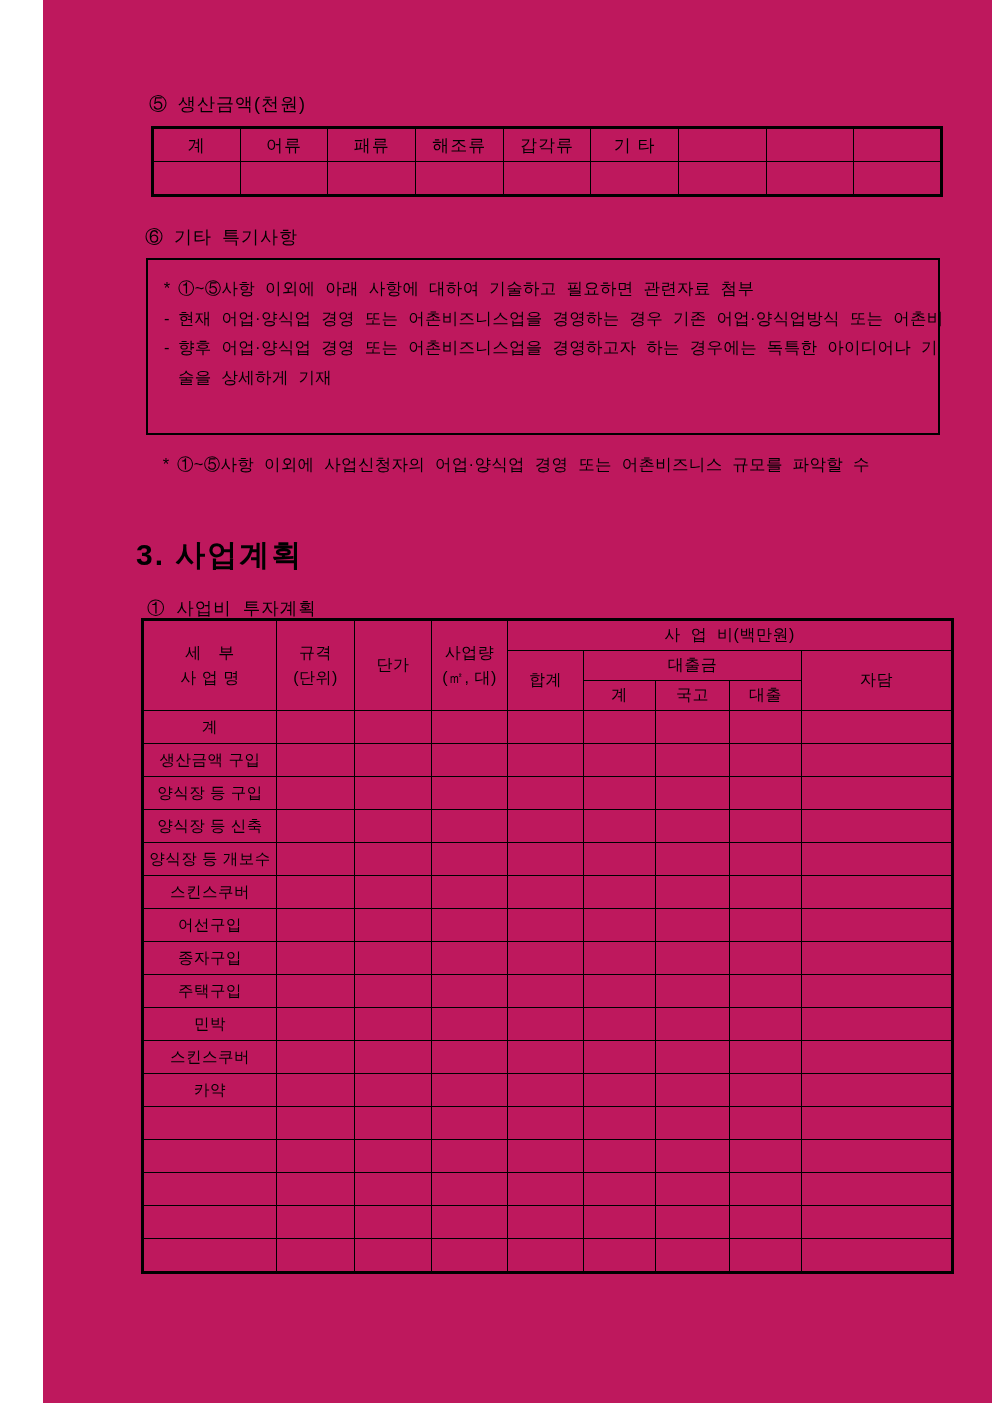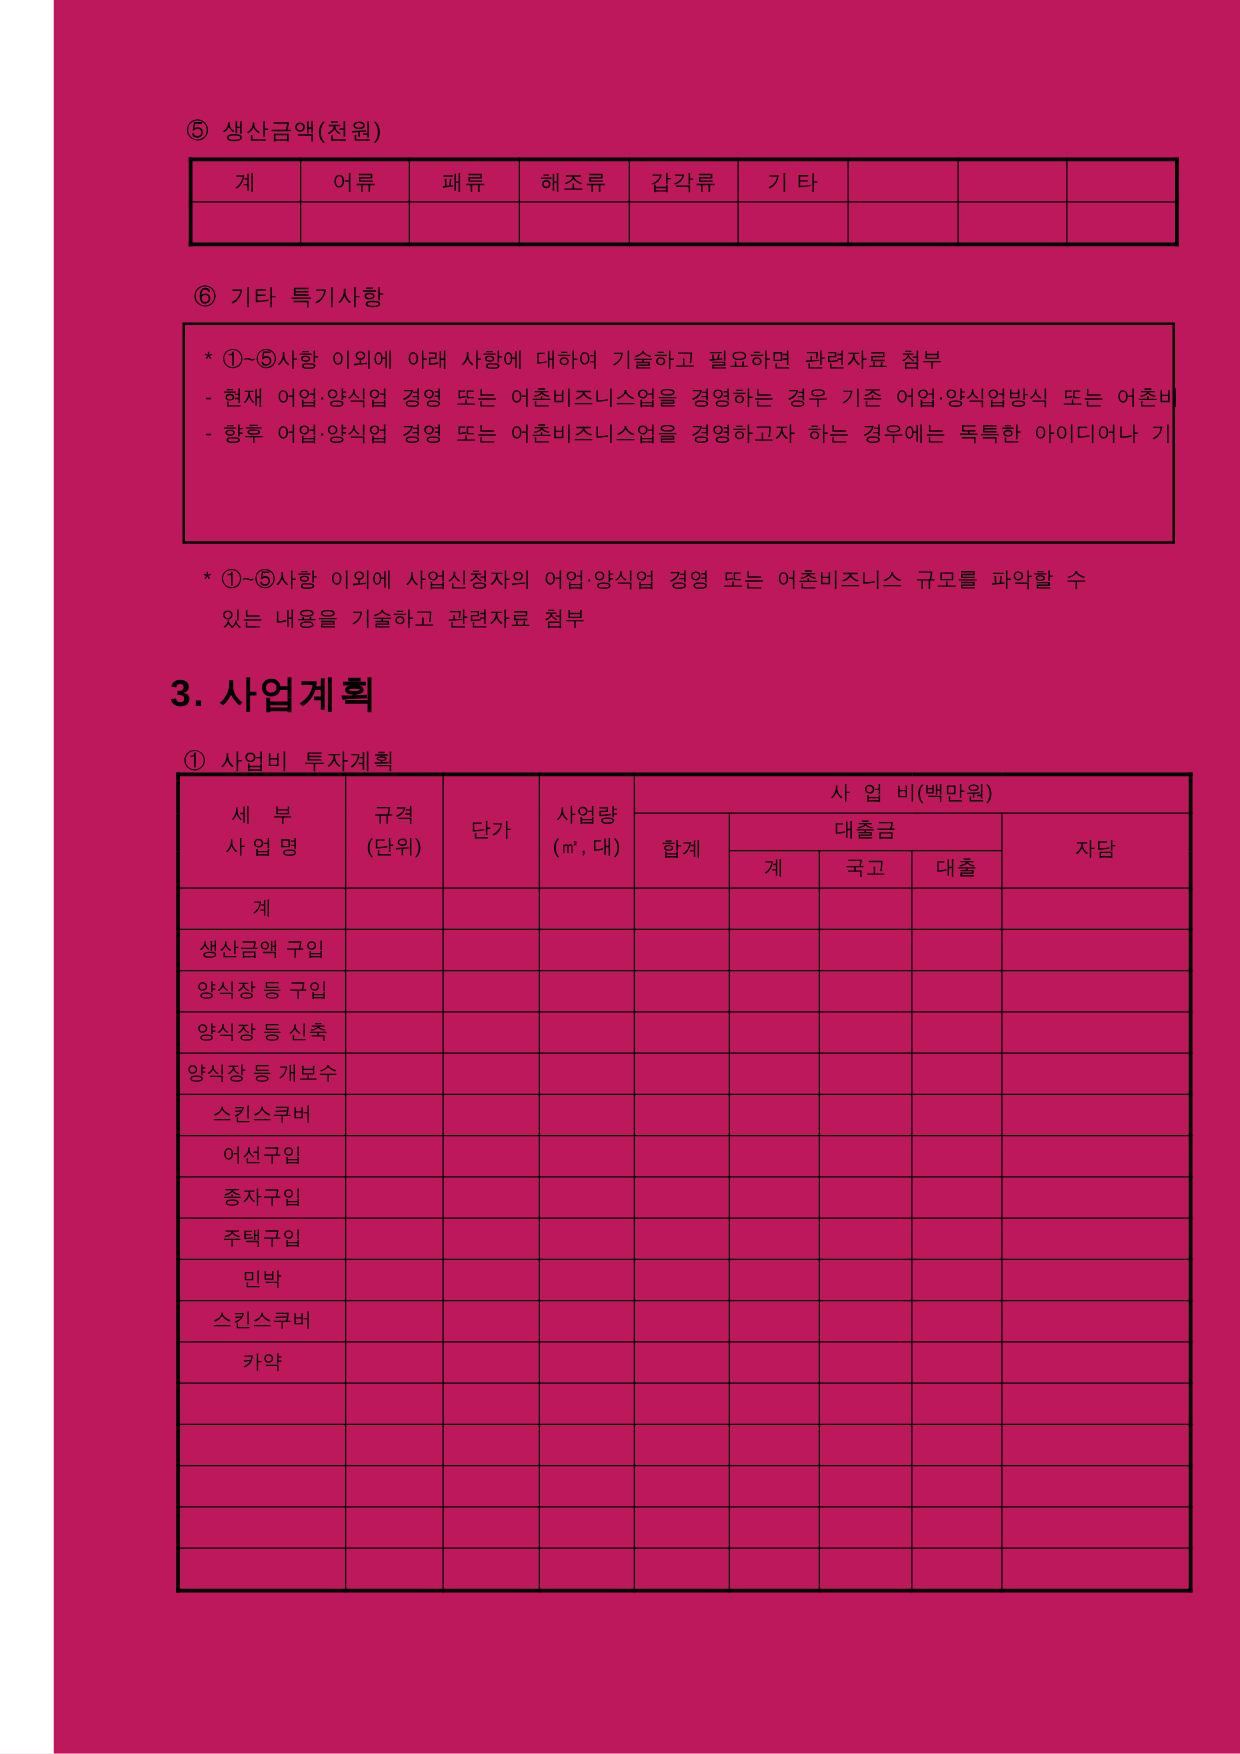--- a/index.html
+++ b/index.html
@@ -110,45 +110,45 @@
       <td></td>
       <td></td>
       <td></td>
       <td></td>
       <td></td>
       <td></td>
     </tr>
   </tbody>
     </table>
 
-  <div class="abs sec-title" style="left:112px; top:225px;">⑥ 기타 특기사항</div>
+  <div class="abs sec-title" style="left:102px; top:225px;">⑥ 기타 특기사항</div>
 
   <div class="abs notes-box" style="left:103px; top:258px;">
     <div class="note-line">
       <span class="marker">*</span>
       <span class="txt">①~⑤사항 이외에 아래 사항에 대하여 기술하고 필요하면 관련자료 첨부</span>
     </div>
     <div class="note-line">
       <span class="marker">-</span>
       <span class="txt">현재 어업·양식업 경영 또는 어촌비즈니스업을 경영하는 경우 기존 어업·양식업방식 또는 어촌비</span>
     </div>
     <div class="note-line">
       <span class="marker">-</span>
       <span class="txt">향후 어업·양식업 경영 또는 어촌비즈니스업을 경영하고자 하는 경우에는 독특한 아이디어나 기</span>
     </div>
+    <div class="note-line">
+      <span class="marker"></span>
+      <span class="txt">술을 상세하게 기재</span>
+    </div>
   </div>
 
   <div class="abs note-below" style="left:112px; top:449px;">
     <div class="note-line">
       <span class="marker">*</span>
       <span class="txt">①~⑤사항 이외에 사업신청자의 어업·양식업 경영 또는 어촌비즈니스 규모를 파악할 수</span>
-    </div>
-    <div class="note-line">
-      <span class="marker"></span>
-      <span class="txt">있는 내용을 기술하고 관련자료 첨부</span>
     </div>
   </div>
 
   <div class="abs h3-heading" style="left:93px; top:535px;">3. 사업계획</div>
 
   <div class="abs sub-title" style="left:104px; top:596px;">① 사업비 투자계획</div>
 
   <table class="t2 abs" style="left:98px; top:618px;">
     <colgroup>
       <col style="width:134px">

